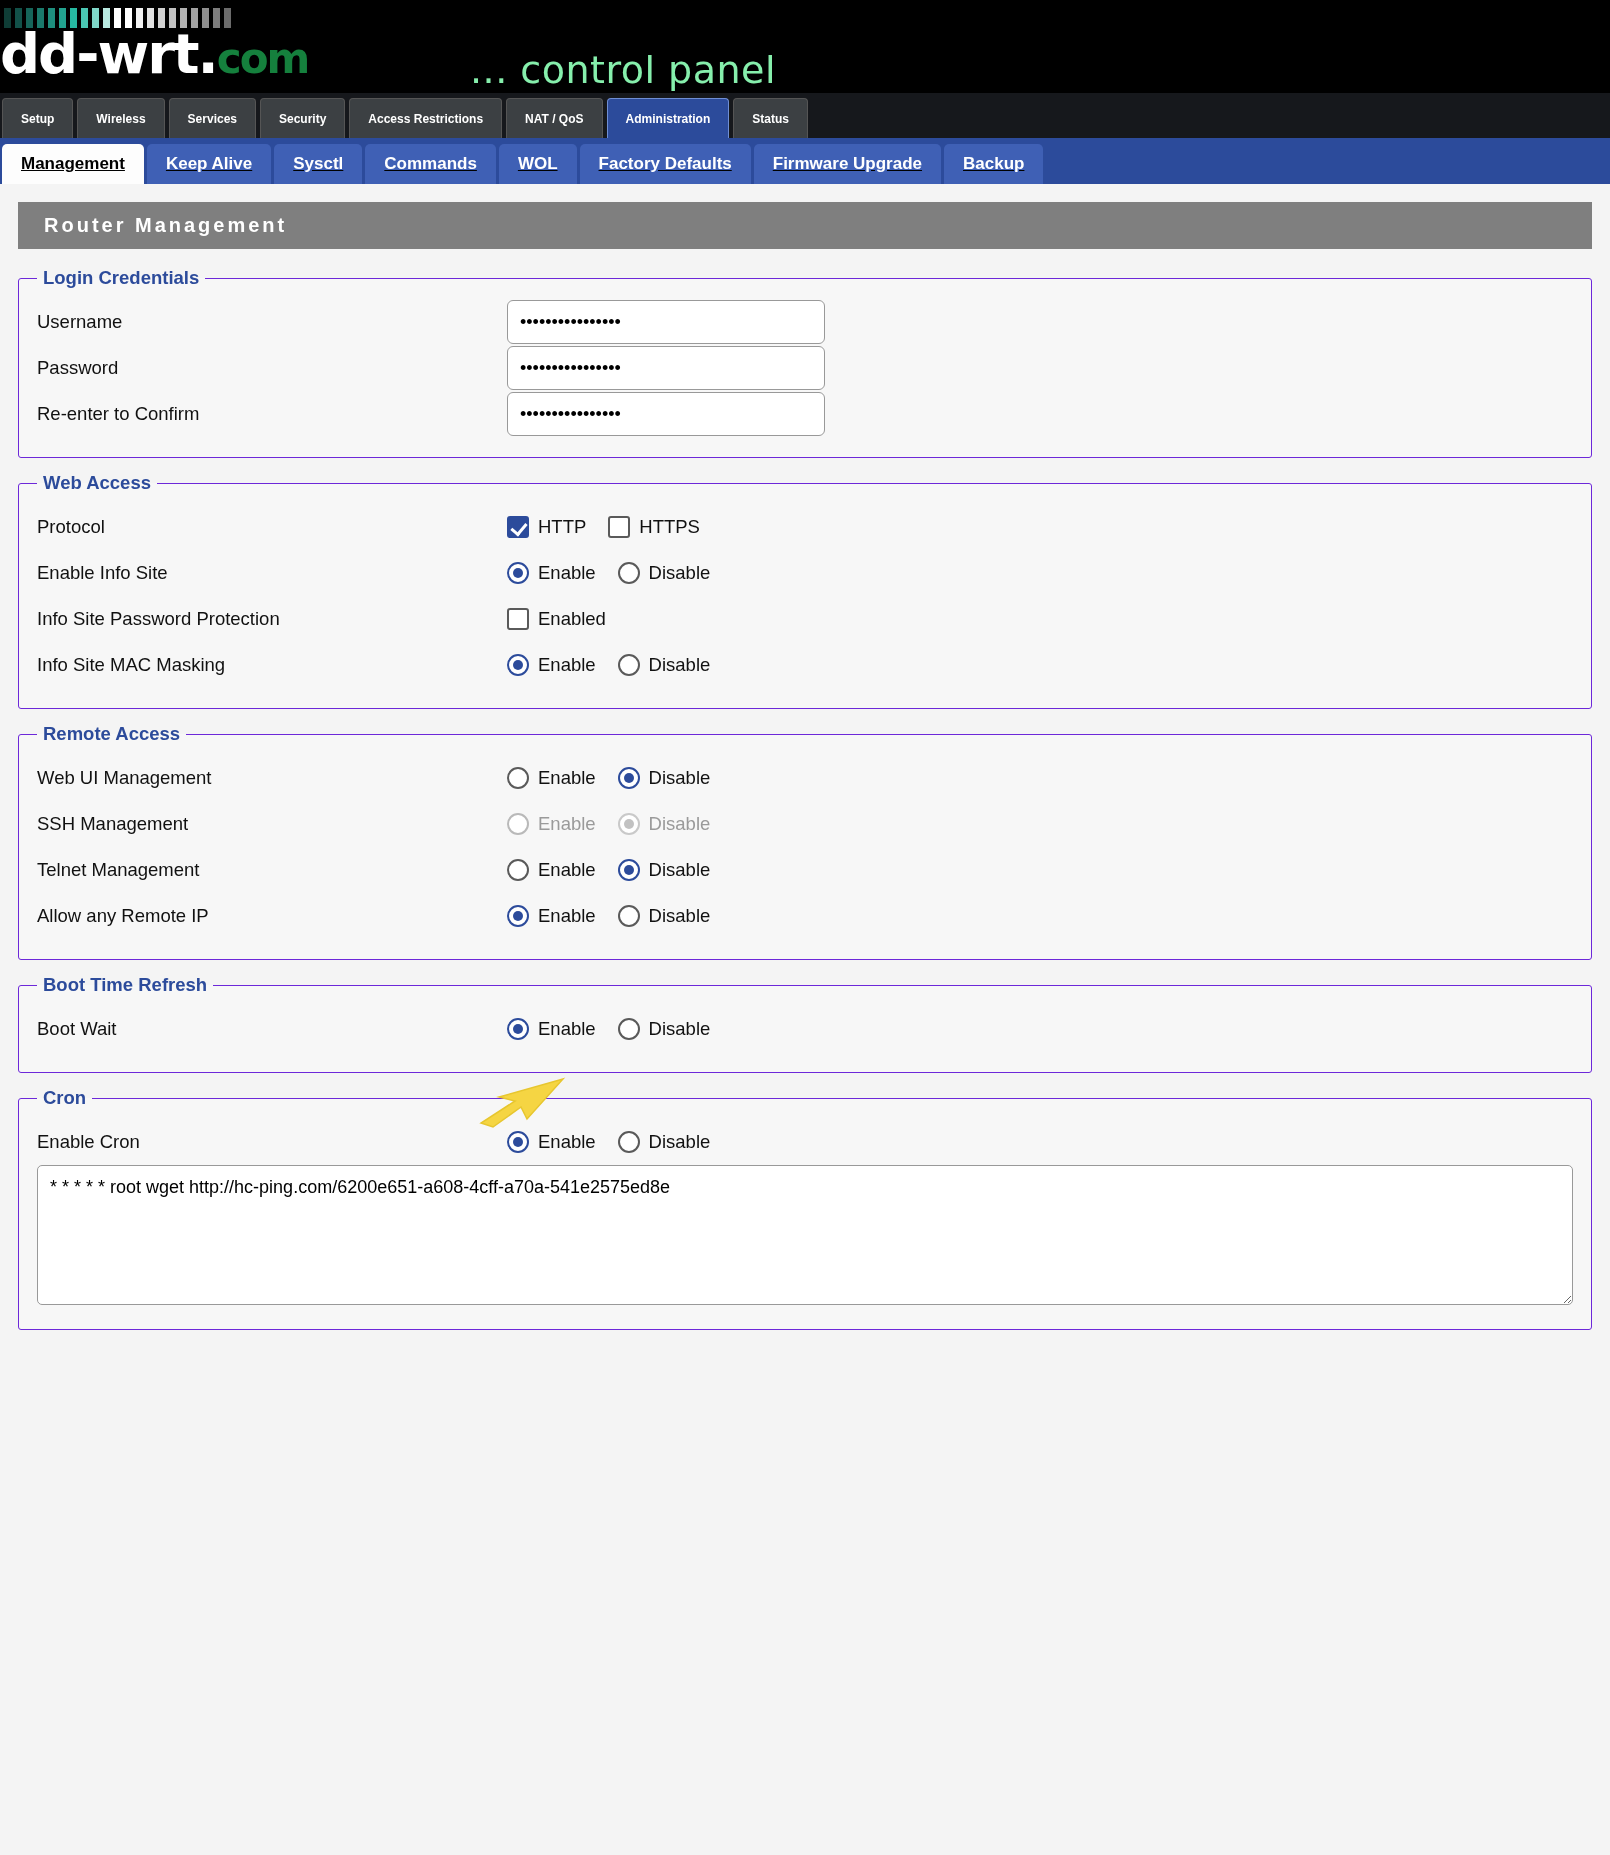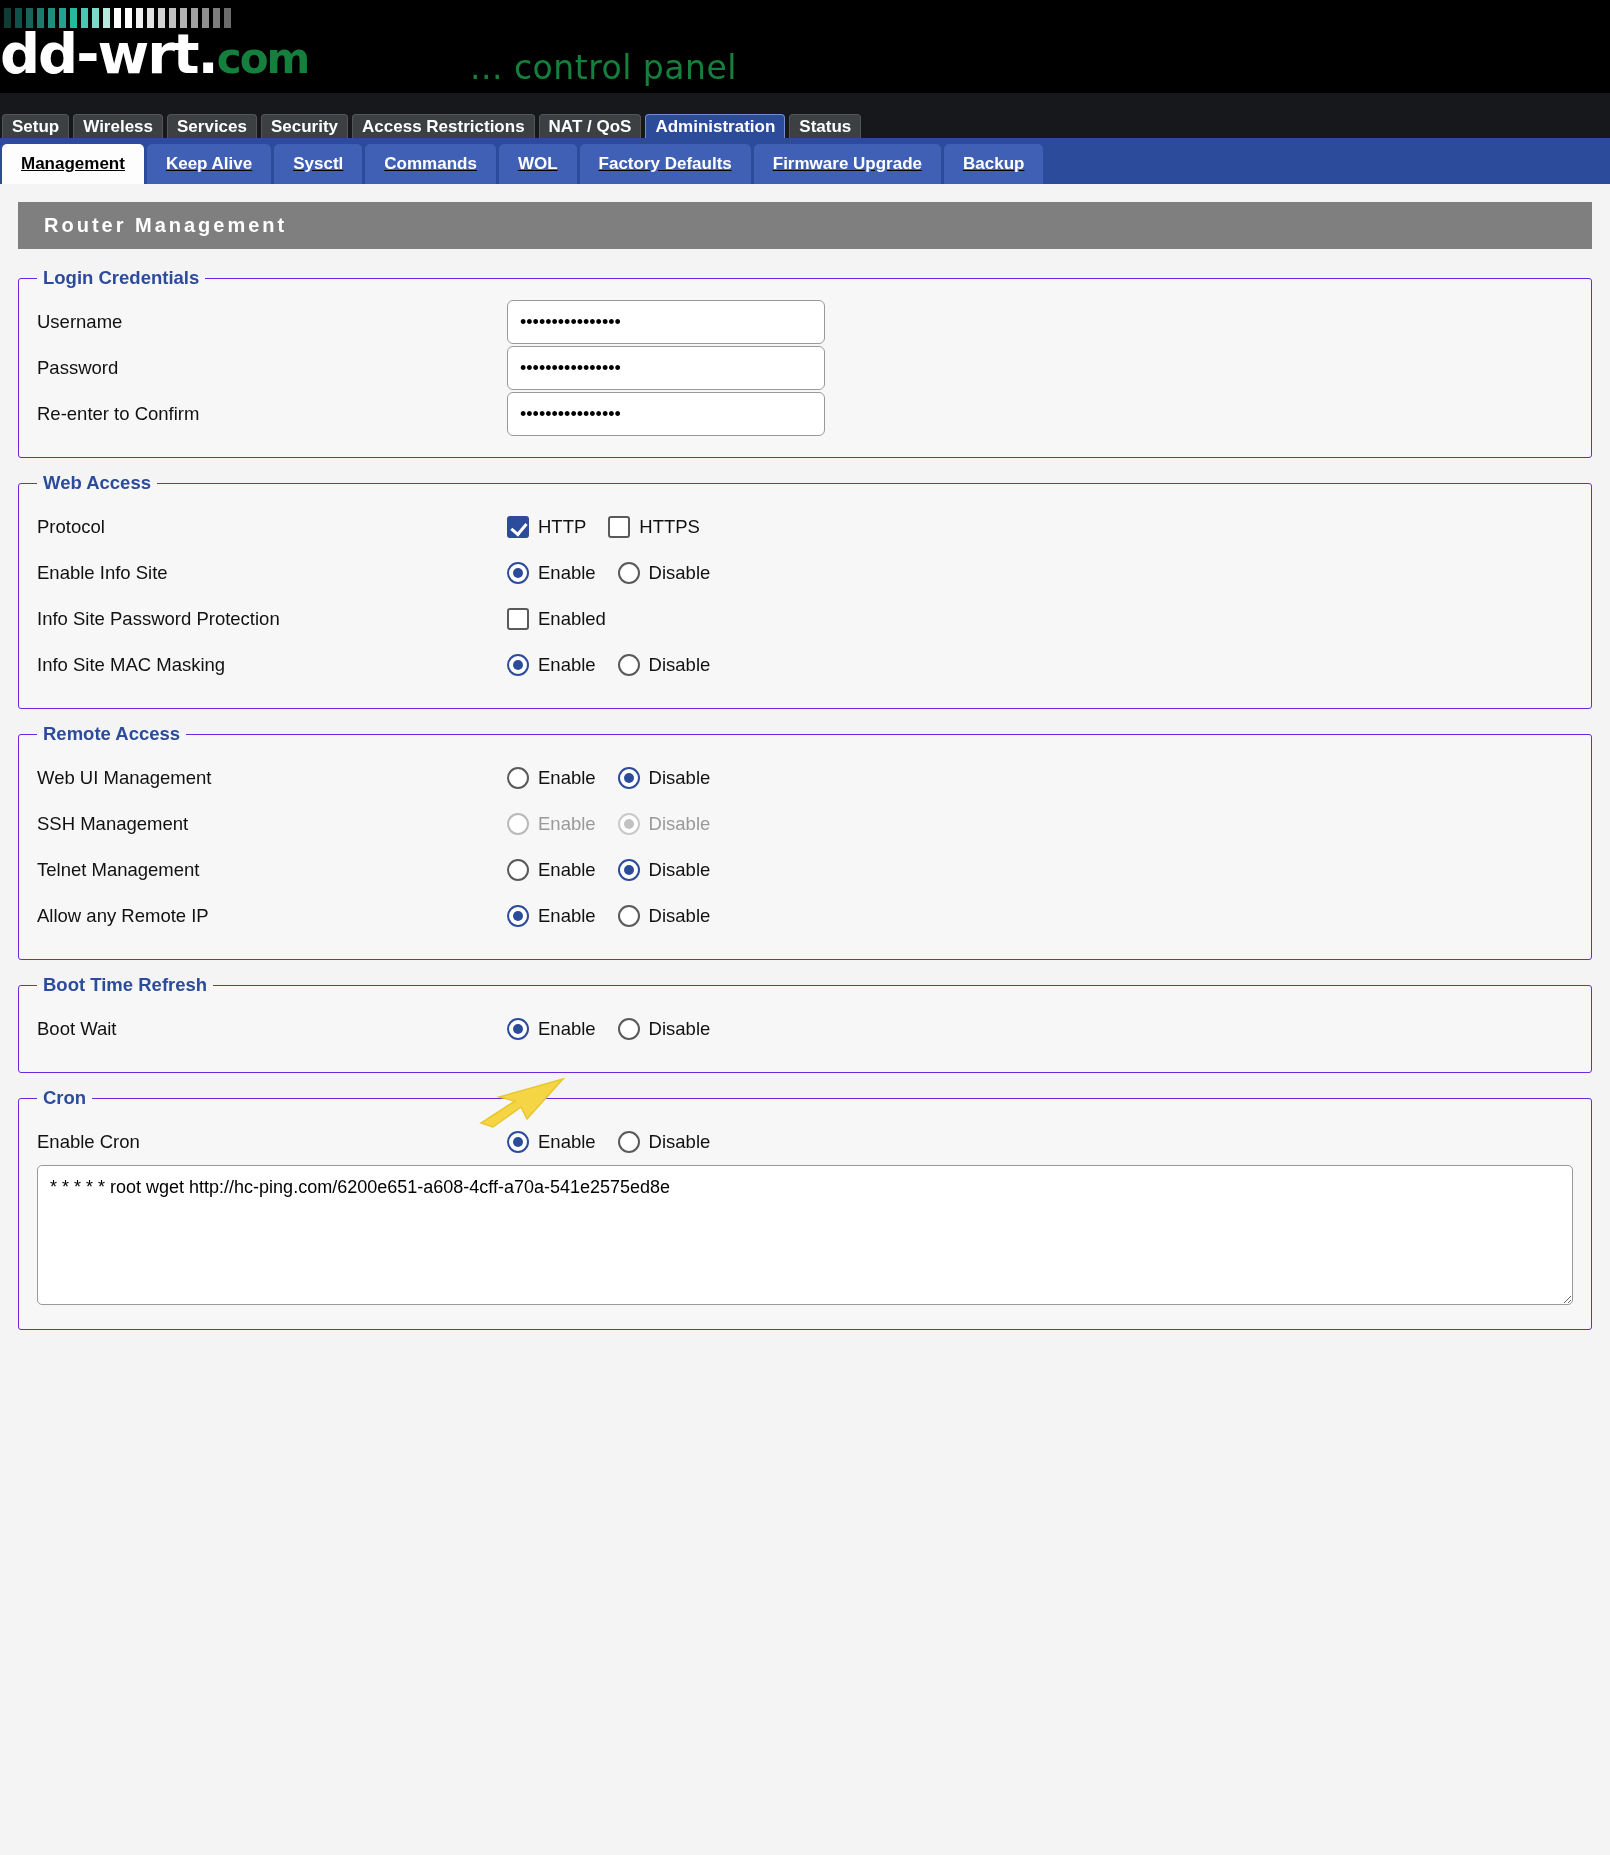--- a/index.html
+++ b/index.html
@@ -35,43 +35,43 @@
     letter-spacing: -2px;
     color: #fff;
     font-family: "DejaVu Sans", sans-serif;
     line-height: 1;
   }
   .logo .dot { color: #fff; }
   .logo .com { color: #15803d; font-weight: bold; font-size: 42px; }
   .cp {
     position: absolute;
     left: 470px; top: 48px;
-    color: #15803d;
-    font-size: 33px;
+    color: #86efac;
+    font-size: 38px;
     font-family: "DejaVu Sans", sans-serif;
     letter-spacing: 0.5px;
   }
 
   
   .topnav {
     background: #16181c;
     height: 45px;
     display: flex;
     align-items: flex-end;
     padding-left: 2px;
     gap: 4px;
   }
   .topnav .tab {
-    height: 24px;
-    padding: 0 9px;
+    height: 40px;
+    padding: 0 18px;
     display: flex;
     align-items: center;
     background: #3c4043;
     color: #fff;
-    font-size: 17px;
+    font-size: 12px;
     font-weight: bold;
     border-radius: 4px 4px 0 0;
     border: 1px solid #555;
     border-bottom: none;
     cursor: pointer;
   }
   .topnav .tab.active {
     background: #2c4b9b;
     border-color: #6f8ed4;
   }

